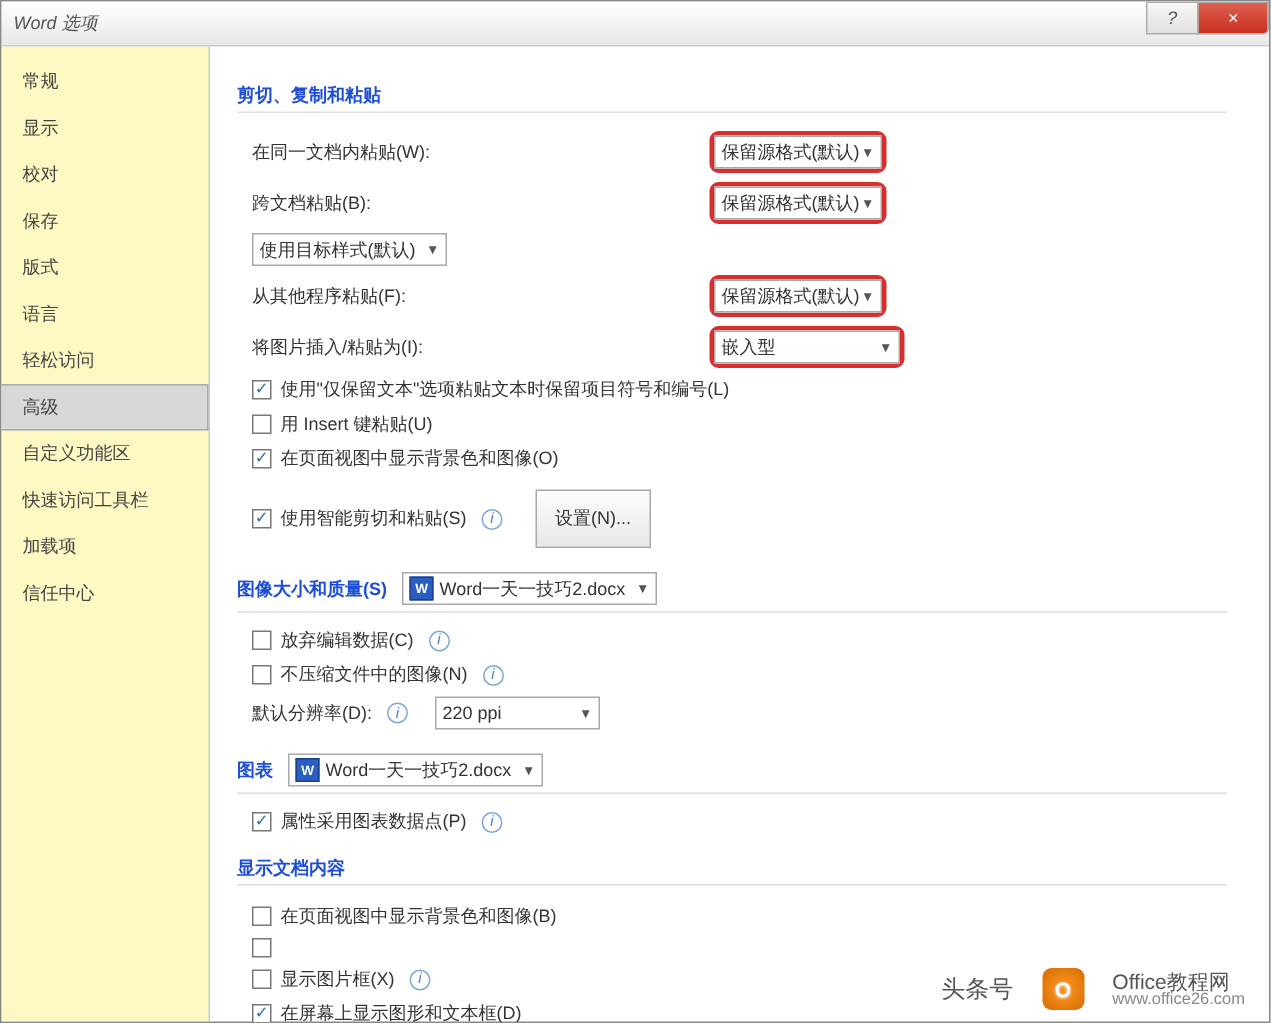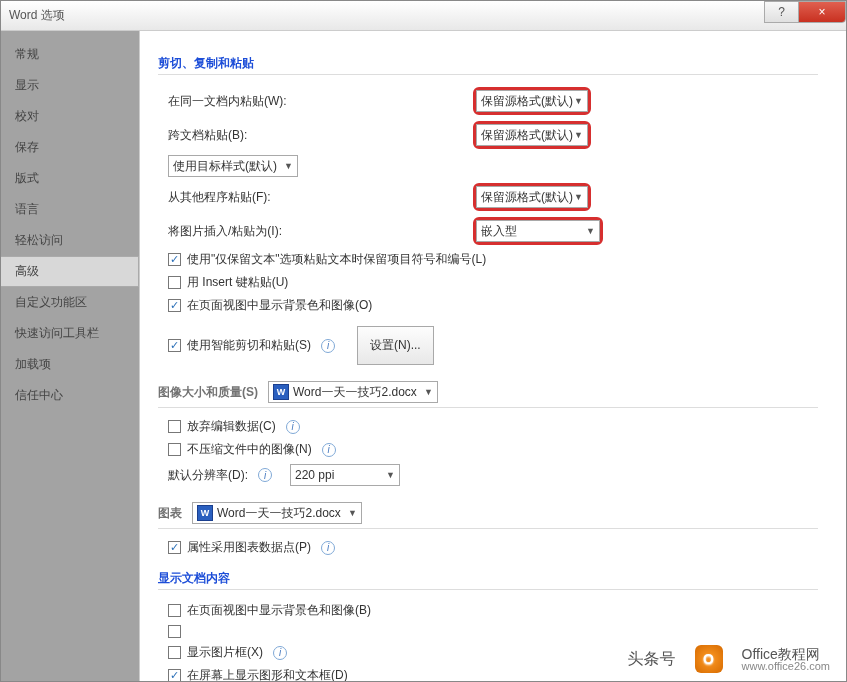--- a/index.html
+++ b/index.html
@@ -1,43 +1,43 @@
 <!DOCTYPE html>
 <html><head>
   <meta charset="utf-8">
   <style>
     * { margin: 0; padding: 0; box-sizing: border-box; }
     body { font-family: "Microsoft YaHei", "Segoe UI", sans-serif; font-size: 12px; color: #333; background: #e8e8e8; }
     .window { width: 847px; height: 682px; background: #fff; border: 1px solid #888; box-shadow: 0 4px 20px rgba(0,0,0,0.3); position: relative; overflow: hidden; }
-    .titlebar { height: 30px; background: linear-gradient(#fff, #e8e8e8); border-bottom: 1px solid #ccc; display: flex; align-items: center; padding: 0 8px; position: relative; }
+    .titlebar { height: 30px; background: linear-gradient(#fff, #e8e8e8); border-bottom: 1px solid #ccc; display: flex; align-items: center; padding: 0 8px; position: relative; font-style: italic; }
     .titlebar-title { color: #555; }
     .titlebar-buttons { position: absolute; right: 0; top: 0; display: flex; }
     .tb-btn { width: 35px; height: 22px; display: flex; align-items: center; justify-content: center; border: 1px solid #aaa; margin-left: -1px; background: linear-gradient(#f8f8f8,#e0e0e0); cursor: default; }
     .tb-close { background: linear-gradient(#e06050,#c83020); color: #fff; width: 48px; border-radius: 0 0 4px 0; }
     .tb-help { color: #555; }
     .body { display: flex; height: calc(100% - 30px); }
-    .sidebar { width: 139px; background: #a3a3a3; border-right: 1px solid #ccc; padding-top: 8px; }
+    .sidebar { width: 139px; background: #fef9c3; border-right: 1px solid #ccc; padding-top: 8px; }
     .sidebar-item { padding: 7px 14px; cursor: default; color: #444; }
     .sidebar-item.selected { background: #d8d8d8; border: 1px solid #aaa; border-left: none; padding: 6px 14px 6px 14px; }
     .content { flex: 1; overflow-y: auto; padding: 6px 18px 10px 18px; position: relative; }
     .section-head { font-weight: bold; color: #1d4ed8; margin: 14px 0 12px 0; padding-bottom: 2px; border-bottom: 1px solid #ddd; }
     .row { display: flex; align-items: center; margin: 6px 0; padding-left: 10px; }
     .row-label { width: 305px; }
     .dd { height: 22px; border: 1px solid #a9a9a9; background: #fff; display: flex; align-items: center; padding: 0 4px; position: relative; min-width: 110px; }
     .dd .arrow { position: absolute; right: 4px; top: 50%; transform: translateY(-50%); font-size: 9px; color: #555; }
     .dd-hl { border: 3px solid #d62f2f; border-radius: 6px; padding: 0; }
     .dd-hl .dd { border: 1px solid #a9a9a9; margin: 0; }
     .dd-wrap { display: inline-block; }
     .cb-row { display: flex; align-items: center; margin: 6px 0; padding-left: 10px; gap: 6px; }
     .checkbox { width: 13px; height: 13px; border: 1px solid #777; background: #fff; display: inline-flex; align-items: center; justify-content: center; }
     .checkbox.checked::after { content: "✓"; font-size: 11px; color: #2a6fb7; line-height: 1; }
     .info-icon { display: inline-flex; width: 14px; height: 14px; border: 1px solid #7fa8d6; border-radius: 50%; color: #4a7cc0; align-items: center; justify-content: center; font-size: 10px; margin-left: 4px; font-style: italic; }
     .btn { height: 39px; padding: 0 12px; border: 1px solid #a9a9a9; background: linear-gradient(#fdfdfd,#e8e8e8); display: inline-flex; align-items: center; cursor: default; }
     .section-head-inline { display: flex; align-items: center; gap: 10px; border-bottom: 1px solid #ddd; padding-bottom: 4px; margin: 16px 0 10px 0; }
-    .section-head-inline .label { font-weight: bold; color: #737373; }
+    .section-head-inline .label { font-weight: bold; color: #1d4ed8; }
     .doc-dd { display: flex; align-items: center; gap: 4px; }
     .doc-icon { width: 16px; height: 16px; background: #2a5fbf; border: 1px solid #1a3f8f; display: inline-flex; align-items: center; justify-content: center; color: #fff; font-size: 9px; font-weight: bold; }
     .watermark { position: absolute; bottom: 8px; right: 16px; display: flex; align-items: center; gap: 19px; font-size: 16px; color: #555; text-shadow: 0 1px 2px #fff; }
     .wm-logo { width: 28px; height: 28px; background: radial-gradient(circle,#f28c1a 30%,#d66a00 100%); border-radius: 6px; display: flex; align-items: center; justify-content: center; color: #fff; font-weight: bold; font-size: 14px; }
     .wm-text { display: flex; flex-direction: column; line-height: 1; }
     .wm-text .cn { font-size: 14px; }
     .wm-text .url { font-size: 11px; color: #888; }
     .topgap { height: 4px; }
     .content-inner { padding-right: 10px; }
   </style>

